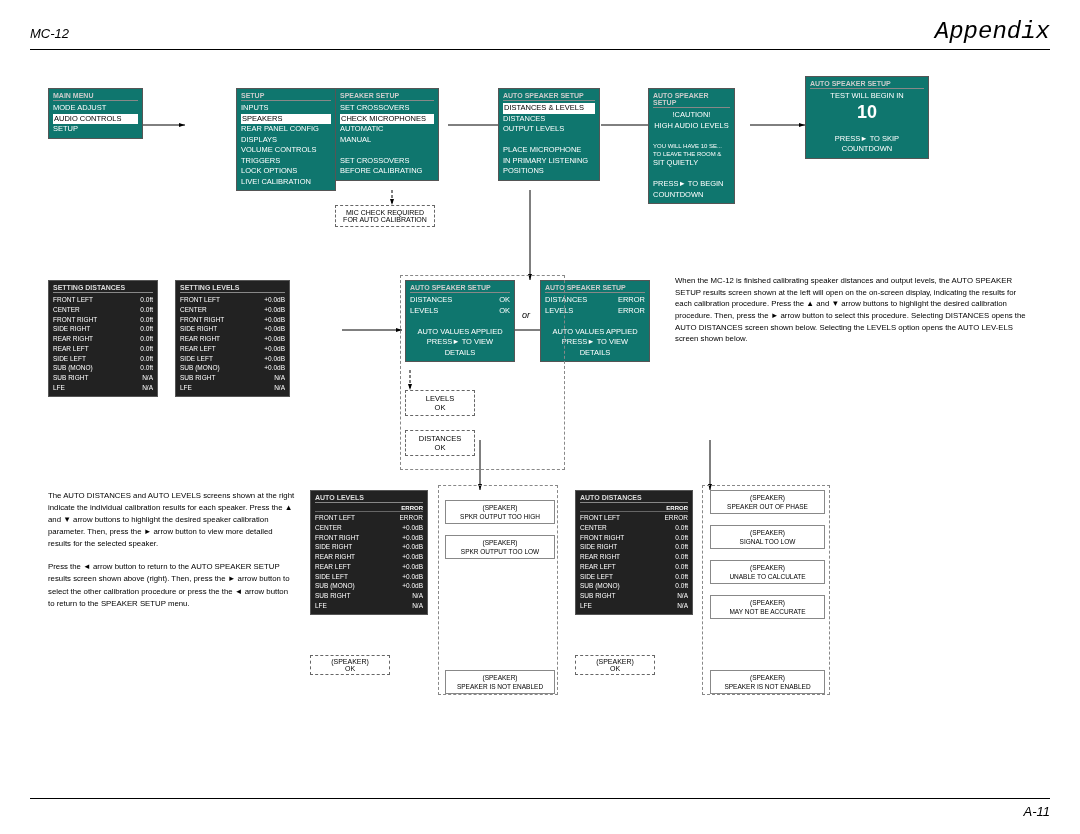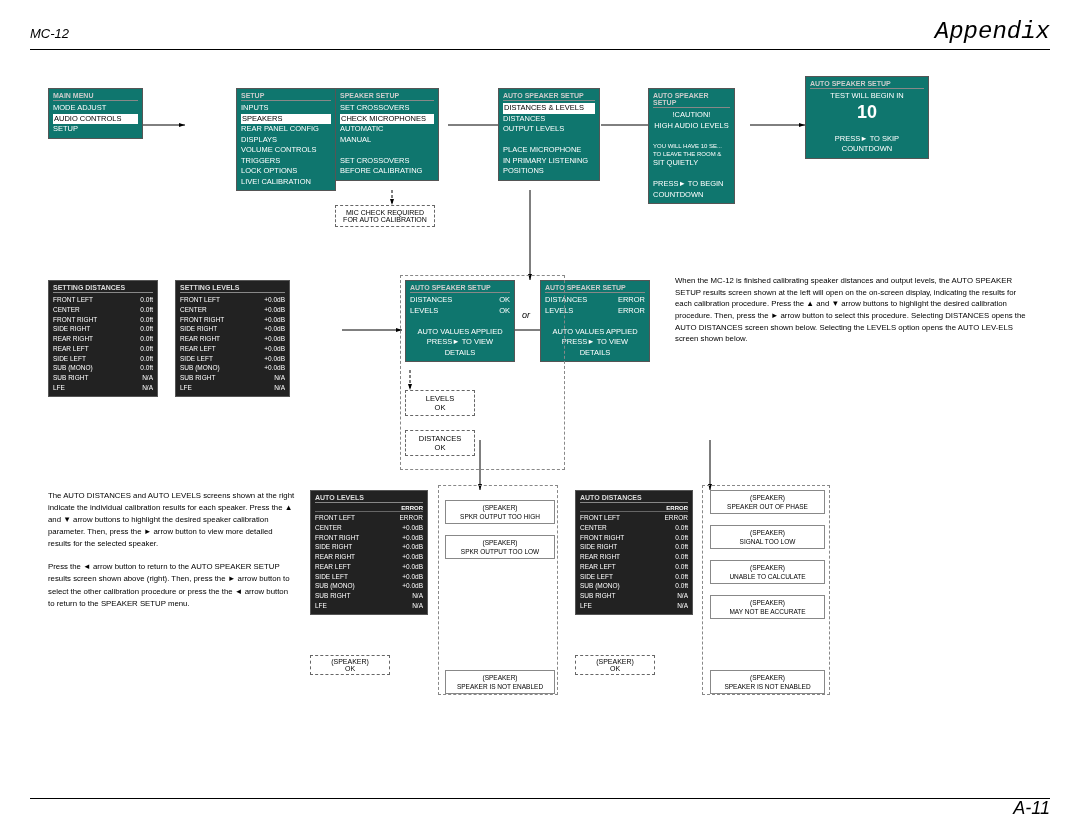--- a/index.html
+++ b/index.html
@@ -33,21 +33,21 @@
     }
     .header-right {
       font-size: 24px;
       font-style: italic;
       font-family: Liberation Mono, monospace;
     }
     .footer {
       position: absolute;
       bottom: 15px;
       right: 30px;
-      font-size: 18px;
+      font-size: 13px;
       font-style: italic;
     }
     .footer-line {
       position: absolute;
       bottom: 35px;
       left: 30px;
       right: 30px;
       height: 1px;
       background: #000;
     }

